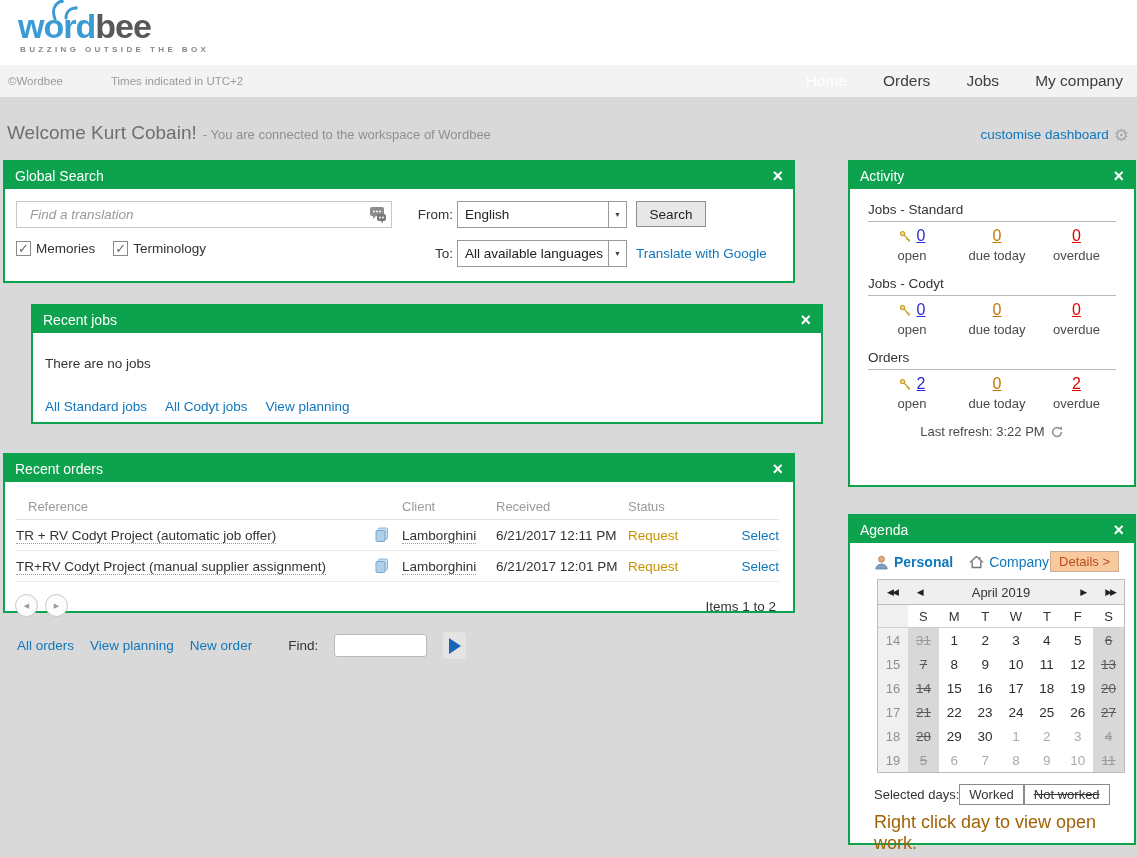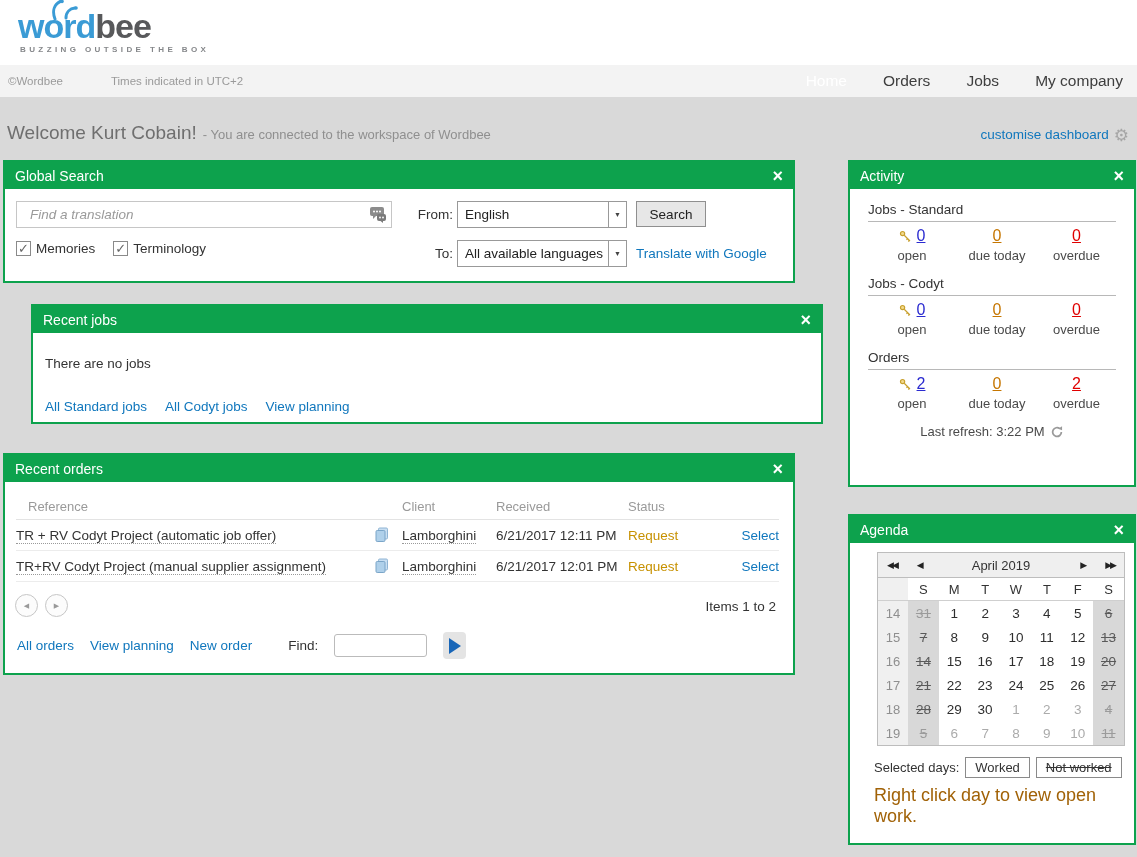--- a/index.html
+++ b/index.html
@@ -32,21 +32,21 @@
   .customise { margin-left:auto; font-size:13.5px; color:var(--link); cursor:pointer; }
   .gear { font-size:17px; color:#A6A6A6; margin-left:5px; position:relative; top:2px; cursor:pointer; }
   
   .panel { position:absolute; border:2px solid var(--green); background:#fff; }
   .phead { height:27px; background:var(--green); color:#fff; display:flex; align-items:center;
     padding:0 10px; font-size:14px; }
   .pclose { margin-left:auto; font-weight:bold; font-size:18px; line-height:18px; cursor:pointer; }
   .pbody { position:absolute; top:27px; left:0; right:0; bottom:0; background:#fff; }
   #gs  { left:3px;   top:160px; width:792px; height:123px; }
   #rj  { left:3px;   top:304px; width:792px; height:120px;margin-left:28px; }
-  #ro  { left:3px;   top:453px; width:792px; height:222px; }
+  #ro  { left:3px;   top:453px; width:792px; height:160px; }
   #act { left:848px; top:160px; width:288px; height:327px; }
   #ag  { left:848px; top:514px; width:288px; height:331px; }
   .blue-link { color:var(--link); cursor:pointer; font-size:13.5px; text-decoration:none; }
   
   .gs-input { position:absolute; left:11px; top:12px; width:376px; height:27px; border:1px solid #C6C6C6;
     padding:0 28px 0 13px; font-size:13.5px; font-family:"Liberation Sans",sans-serif; color:#333; }
   .gs-input::placeholder { font-style:italic; color:#9A9A9A; }
   .gs-kb { position:absolute; left:362px; top:17px; cursor:pointer; }
   .fieldlabel { position:absolute; font-size:13.5px; color:#333; width:38px; text-align:right; }
   .combo { position:absolute; width:170px; height:27px; border:1px solid #999; display:flex; align-items:center; background:#fff; cursor:pointer; }
@@ -117,21 +117,21 @@
   .cal-head { display:grid; grid-template-columns:30px repeat(7,1fr); height:23px; border-bottom:1px solid #CFCFCF; }
   .cal-head .blank { background:#F0F0F0; }
   .cal-dow { display:flex; align-items:center; justify-content:center; font-size:13px; color:#333; }
   .cal-row { display:grid; grid-template-columns:30px repeat(7,1fr); height:24px; }
   .cal-wk { background:#F0F0F0; color:#8F8F8F; display:flex; align-items:center; justify-content:center; font-size:13px; }
   .cal-day { display:flex; align-items:center; justify-content:center; font-size:13.5px; cursor:pointer; }
   .c-cur { color:#2E2E2E; }
   .c-we { background:#D8D8D8; color:#5A5A5A; text-decoration:line-through; }
   .c-oth { color:#ABABAB; }
   .c-othwe { background:#D8D8D8; color:#9B9B9B; text-decoration:line-through; }
-  .ag-selected { margin:11px 0 0 24px; display:flex; align-items:center; gap:6px; font-size:13px; color:#333; }
+  .ag-selected { margin:11px 0 0 24px; display:flex; align-items:center; font-size:13px; color:#333; }
   .ag-btn { border:1px solid #8A8A8A; background:#fff; font-size:13px; color:#333; padding:2px 9px;
     font-family:"Liberation Sans",sans-serif; cursor:pointer; }
   .ag-btn.struck { text-decoration:line-through; }
   .ag-hint { margin:7px 0 0 24px; font-size:18px; color:#a16207; }
 </style>
 </head>
 <body>
 
 <div class="page">
 
@@ -383,20 +383,38 @@
       </div>
     </div>
   </div>
 
   <div class="panel" id="ag">
     <div class="phead">
       <span>Agenda</span>
       <span class="pclose">×</span>
     </div>
     <div class="pbody">
+      <div class="ag-tabs">
+        <span class="ag-personal">
+          <svg width="15" height="15" viewBox="0 0 15 15">
+            <circle cx="7.5" cy="4.2" r="3" fill="#E3A97C" stroke="#B5835C" stroke-width="0.8"></circle>
+            <path d="M1.8 14 a5.7 5 0 0 1 11.4 0 Z" fill="#7D9FC0" stroke="#5F82A6" stroke-width="0.8"></path>
+          </svg>
+          <span>Personal</span>
+        </span>
+        <span class="ag-company">
+          <svg width="15" height="14" viewBox="0 0 15 14">
+            <path d="M1.5 7 L7.5 1.5 L13.5 7" stroke="#777" stroke-width="1.4" fill="none" stroke-linecap="round" stroke-linejoin="round"></path>
+            <path d="M3.2 6.4 L3.2 12.5 L11.8 12.5 L11.8 6.4" stroke="#777" stroke-width="1.4" fill="none"></path>
+            <path d="M11 3.5 L11 2" stroke="#777" stroke-width="1.4"></path>
+          </svg>
+          <span>Company</span>
+        </span>
+        <button class="ag-details">Details &gt;</button>
+      </div>
       <div class="cal">
         <div class="cal-nav">
           <span class="cal-arrow a-prev-year">◀◀</span>
           <span class="cal-arrow a-prev">◀</span>
           <span class="cal-month">April 2019</span>
           <span class="cal-arrow a-next">▶</span>
           <span class="cal-arrow a-next-year">▶▶</span>
         </div>
         <div class="cal-head" id="cal-head">
             <span class="blank"></span>

